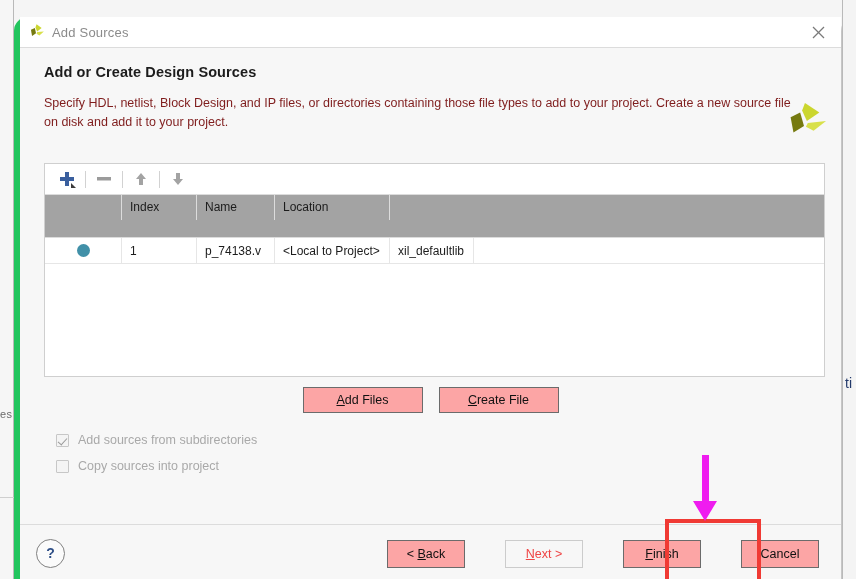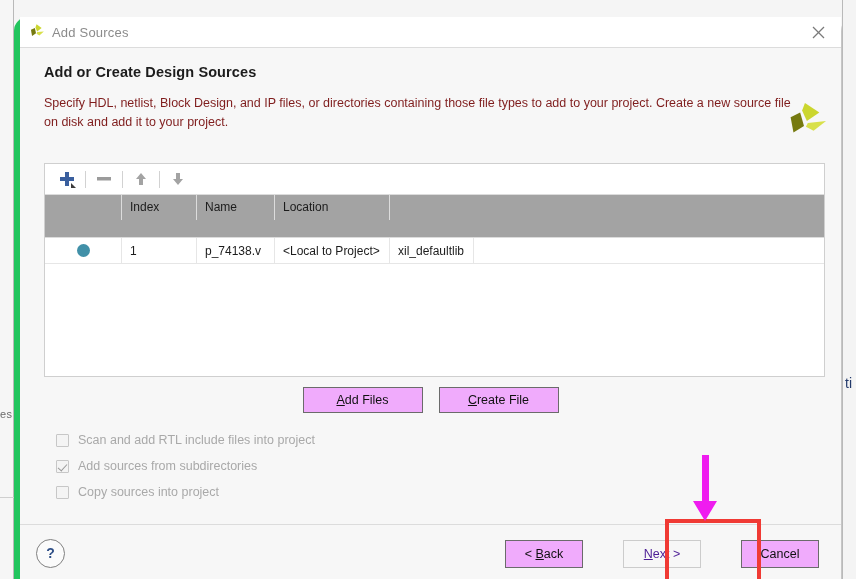--- a/index.html
+++ b/index.html
@@ -117,28 +117,28 @@
   .src-row .rc.col-status { display: flex; align-items: center; justify-content: center; padding: 0; }
   .row-dot { width: 13px; height: 13px; border-radius: 50%; background: #4190a8; display:block; }
   #src-body { flex: 1; background: #ffffff; }
 
   
   #mid-buttons {
     position: absolute; left: 0; right: 0; top: 370px;
     display: flex; justify-content: center; gap: 16px;
   }
   .btn {
-    background: #f0abfc; border: 1px solid #6b6b6b; color: #111;
+    background: #fca5a5; border: 1px solid #6b6b6b; color: #111;
     font-size: 12.5px; font-family: "Liberation Sans", sans-serif;
     height: 26px; cursor: pointer; padding: 0 14px; line-height: 24px;
     white-space: nowrap;
   }
   .btn.wide { min-width: 120px; }
   .btn:disabled, .btn.disabled {
-    color: #4c1d95; border-color: #cccccc; background: #f7f7f7; cursor: default;
+    color: #ef4444; border-color: #cccccc; background: #f7f7f7; cursor: default;
   }
   .mn { text-decoration: underline; }
 
   
   #options { position: absolute; left: 36px; top: 410px; }
   .opt-row {
     display: flex; align-items: center; height: 26px; color: #a9a9a9;
     font-size: 12.5px; cursor: default;
   }
   .cbox {
@@ -268,40 +268,37 @@
     <div id="src-body"></div>
   </div>
 
   <div id="mid-buttons">
     <button class="btn wide"><span class="mn">A</span>dd Files</button>
     <button class="btn wide"><span class="mn">C</span>reate File</button>
   </div>
 
   <div id="options">
     <label class="opt-row">
-      <span class="cbox"></span>
-      <span>Scan and add RTL include files into project</span>
-    </label>
-    <label class="opt-row">
       <span class="cbox checked"></span>
       <span>Add sources from subdirectories</span>
     </label>
     <label class="opt-row">
       <span class="cbox"></span>
       <span>Copy sources into project</span>
     </label>
   </div>
 
   <div id="footer-sep"></div>
 
   <div id="help-btn">?</div>
 
   <div id="footer-buttons">
     <button class="btn">&lt; <span class="mn">B</span>ack</button>
     <button class="btn disabled" disabled=""><span class="mn">N</span>ext &gt;</button>
+    <button class="btn"><span class="mn">F</span>inish</button>
     <button class="btn">Cancel</button>
   </div>
 
   <div id="anno-box"></div>
   <svg id="anno-arrow" viewBox="0 0 46 68">
     <polygon points="19,0 26,0 26,46 34,46 22,66 10,46 19,46" fill="#ef1cef"></polygon>
   </svg>
 </div>
 
 </body></html>

